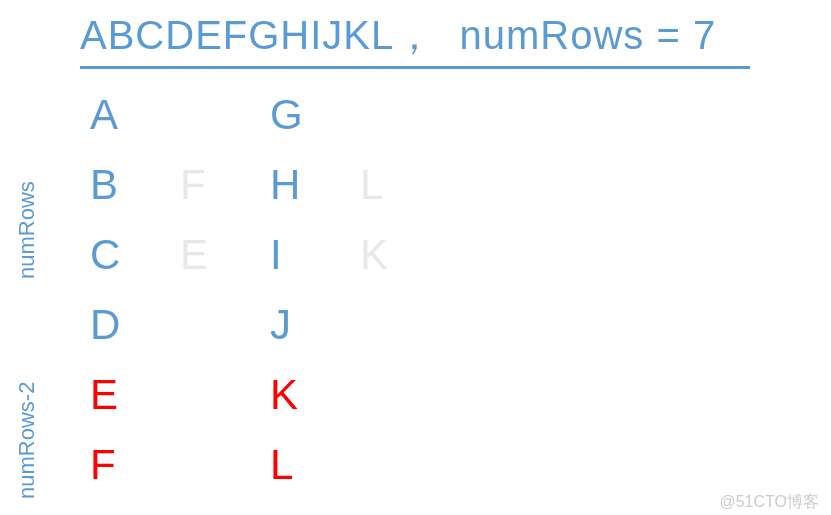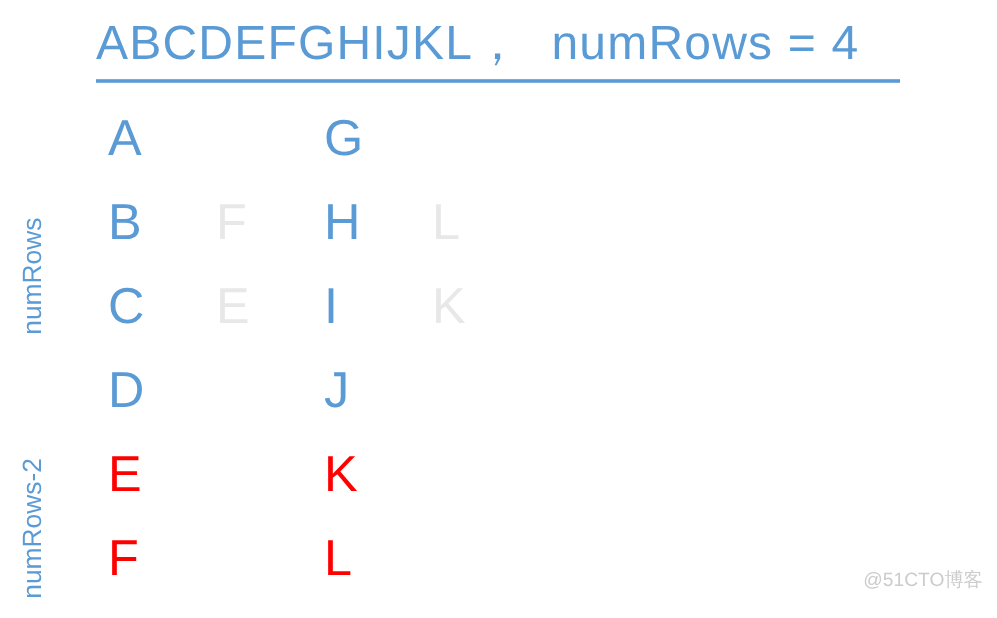--- a/index.html
+++ b/index.html
@@ -50,30 +50,30 @@
     width: 90px;
     font-size: 42px;
     text-align: left;
   }
   .c-blue  { color: #5B9BD5; }
   .c-faint { color: #E8E8E8; }
   .c-red   { color: #FF0000; }
   .watermark {
     position: absolute;
     right: 12px;
-    bottom: 21px;
+    bottom: 2px;
     color: #cccccc;
     font-size: 16px;
   }
 </style>
 </head>
 <body>
 
 <div class="header">
-  <span>ABCDEFGHIJKL</span><span>，</span>&nbsp;&nbsp;<span>numRows = 4</span>
+  <span>ABCDEFGHIJKL</span><span>，</span>&nbsp;&nbsp;<span>numRows = 7</span>
 </div>
 <div class="header-underline"></div>
 
 <div class="vlabel vl1">numRows</div>
 <div class="vlabel vl2">numRows-2</div>
 
 <div class="grid">
   <div class="row">
     <div class="cell c-blue">A</div>
     <div class="cell"></div>

